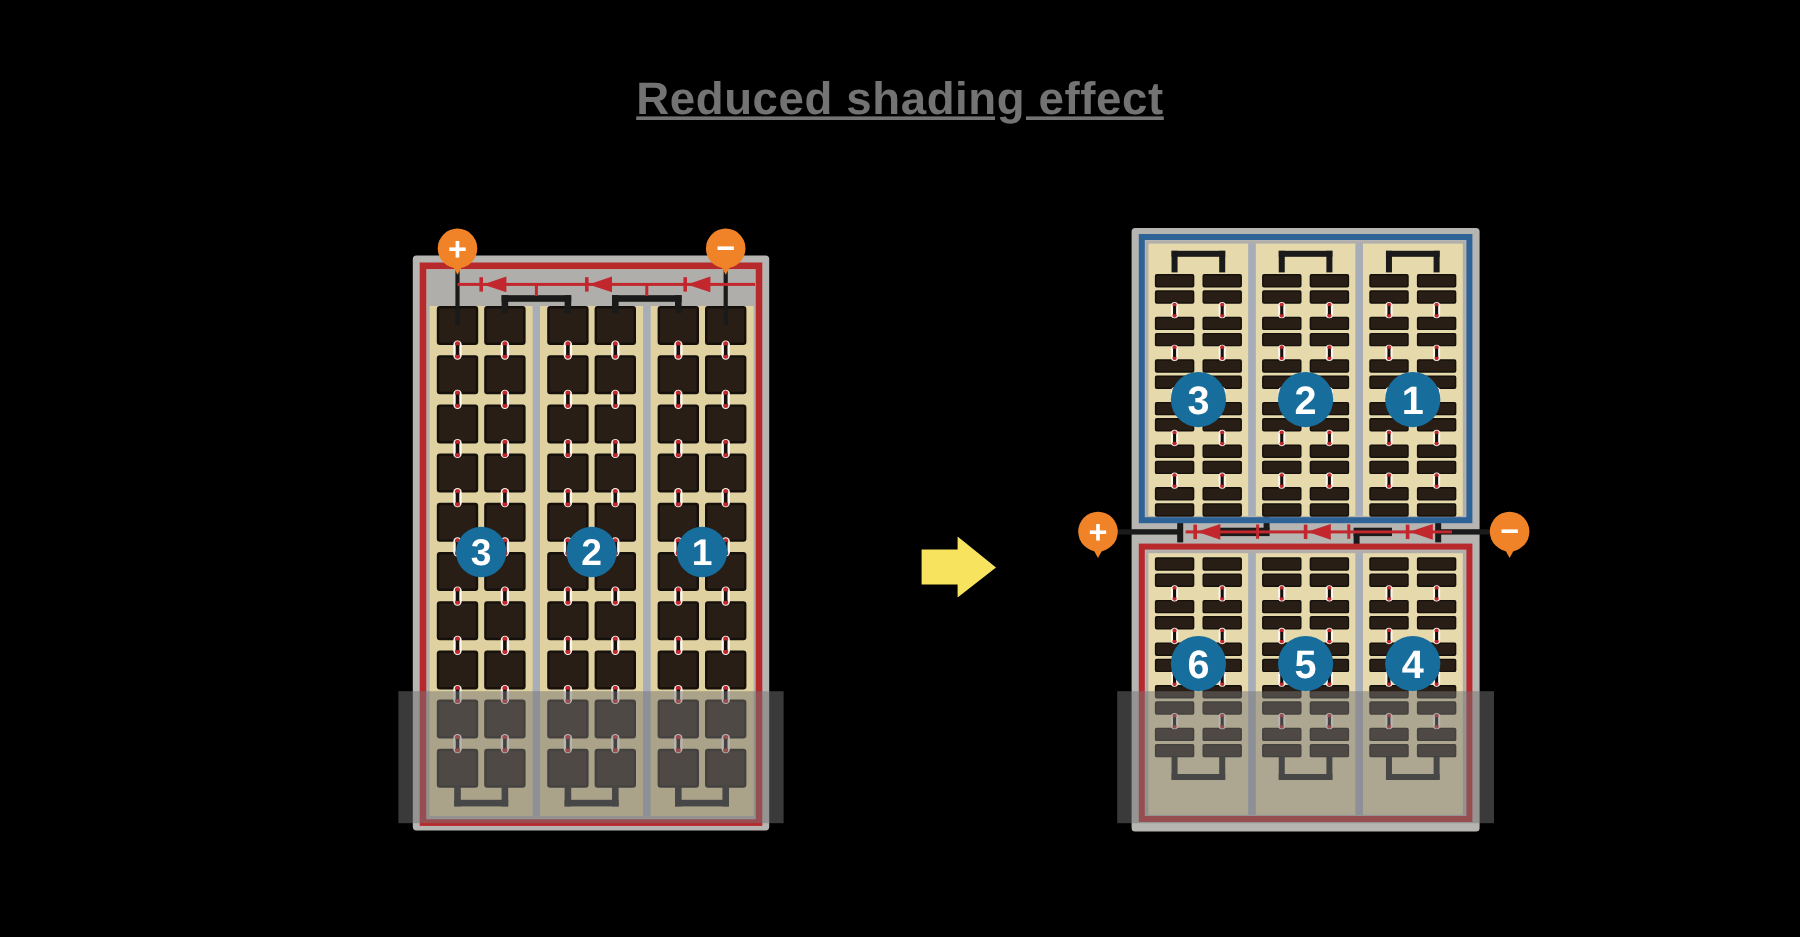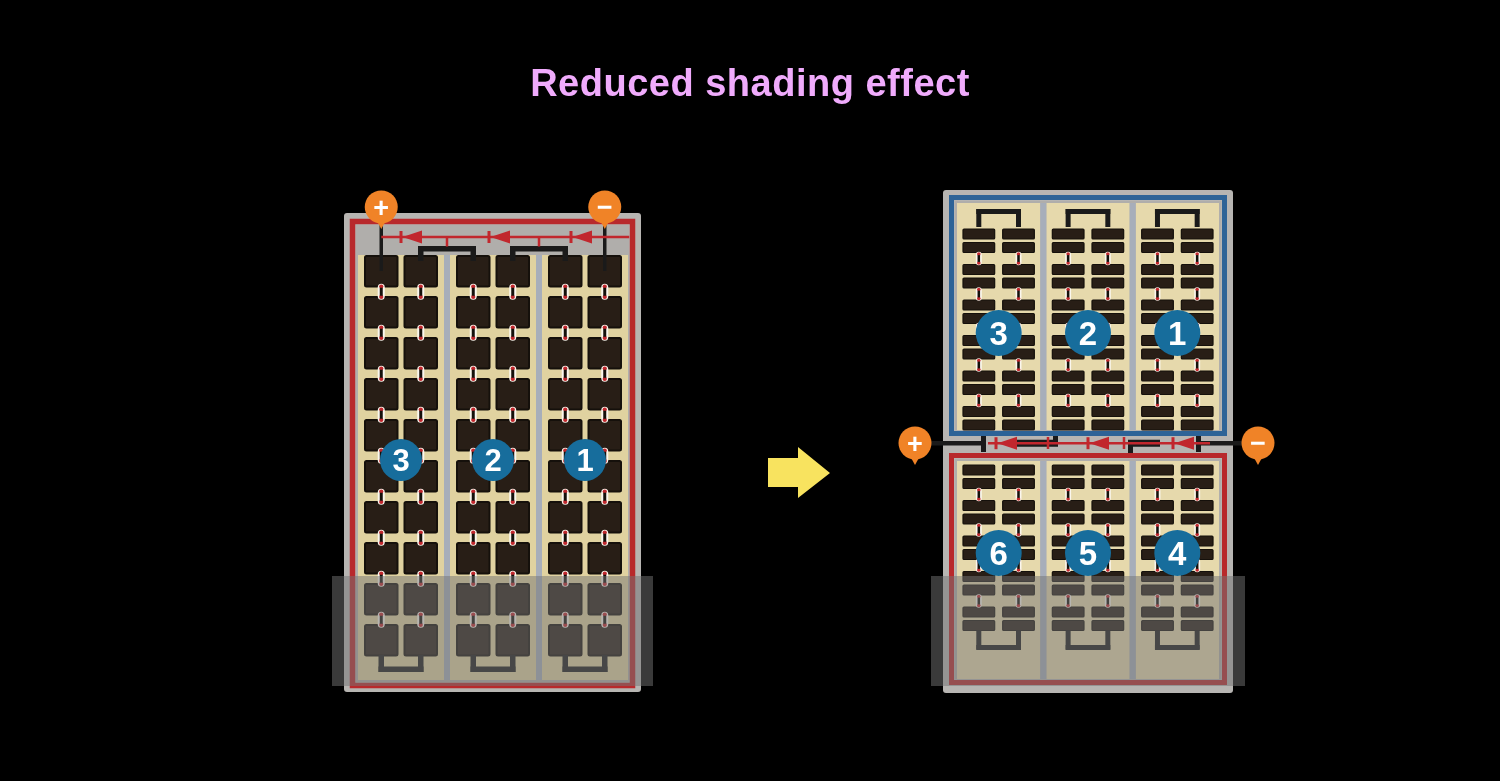--- a/index.html
+++ b/index.html
@@ -14,21 +14,21 @@
   svg text{font-family:"Liberation Sans",sans-serif;font-weight:bold;fill:#ffffff;text-anchor:middle;}
   .badge-label{font-size:31px;}
   .badge-label-r{font-size:33px;}
   .terminal-label{font-size:27px;}
 </style>
 </head>
 <body>
 
 <div class="stage">
 
-  <div class="title" style="color: #f0abfc;">Reduced shading effect</div>
+  <div class="title" style="color: #737373; text-decoration: underline;">Reduced shading effect</div>
 
   <svg id="left-module" width="335" height="515" viewBox="0 0 335 515">
     <g id="left-gfx">
         <g>
           <rect x="14" y="28" width="297" height="479" fill="#b7b5b2" rx="3"></rect>
           <rect x="26" y="40" width="273" height="457" fill="#b0aeab"></rect>
         </g>
         <g>
           <rect x="28" y="70" width="86" height="425" fill="#e0d2a0"></rect>
           <rect x="120" y="70" width="86" height="425" fill="#e0d2a0"></rect>

